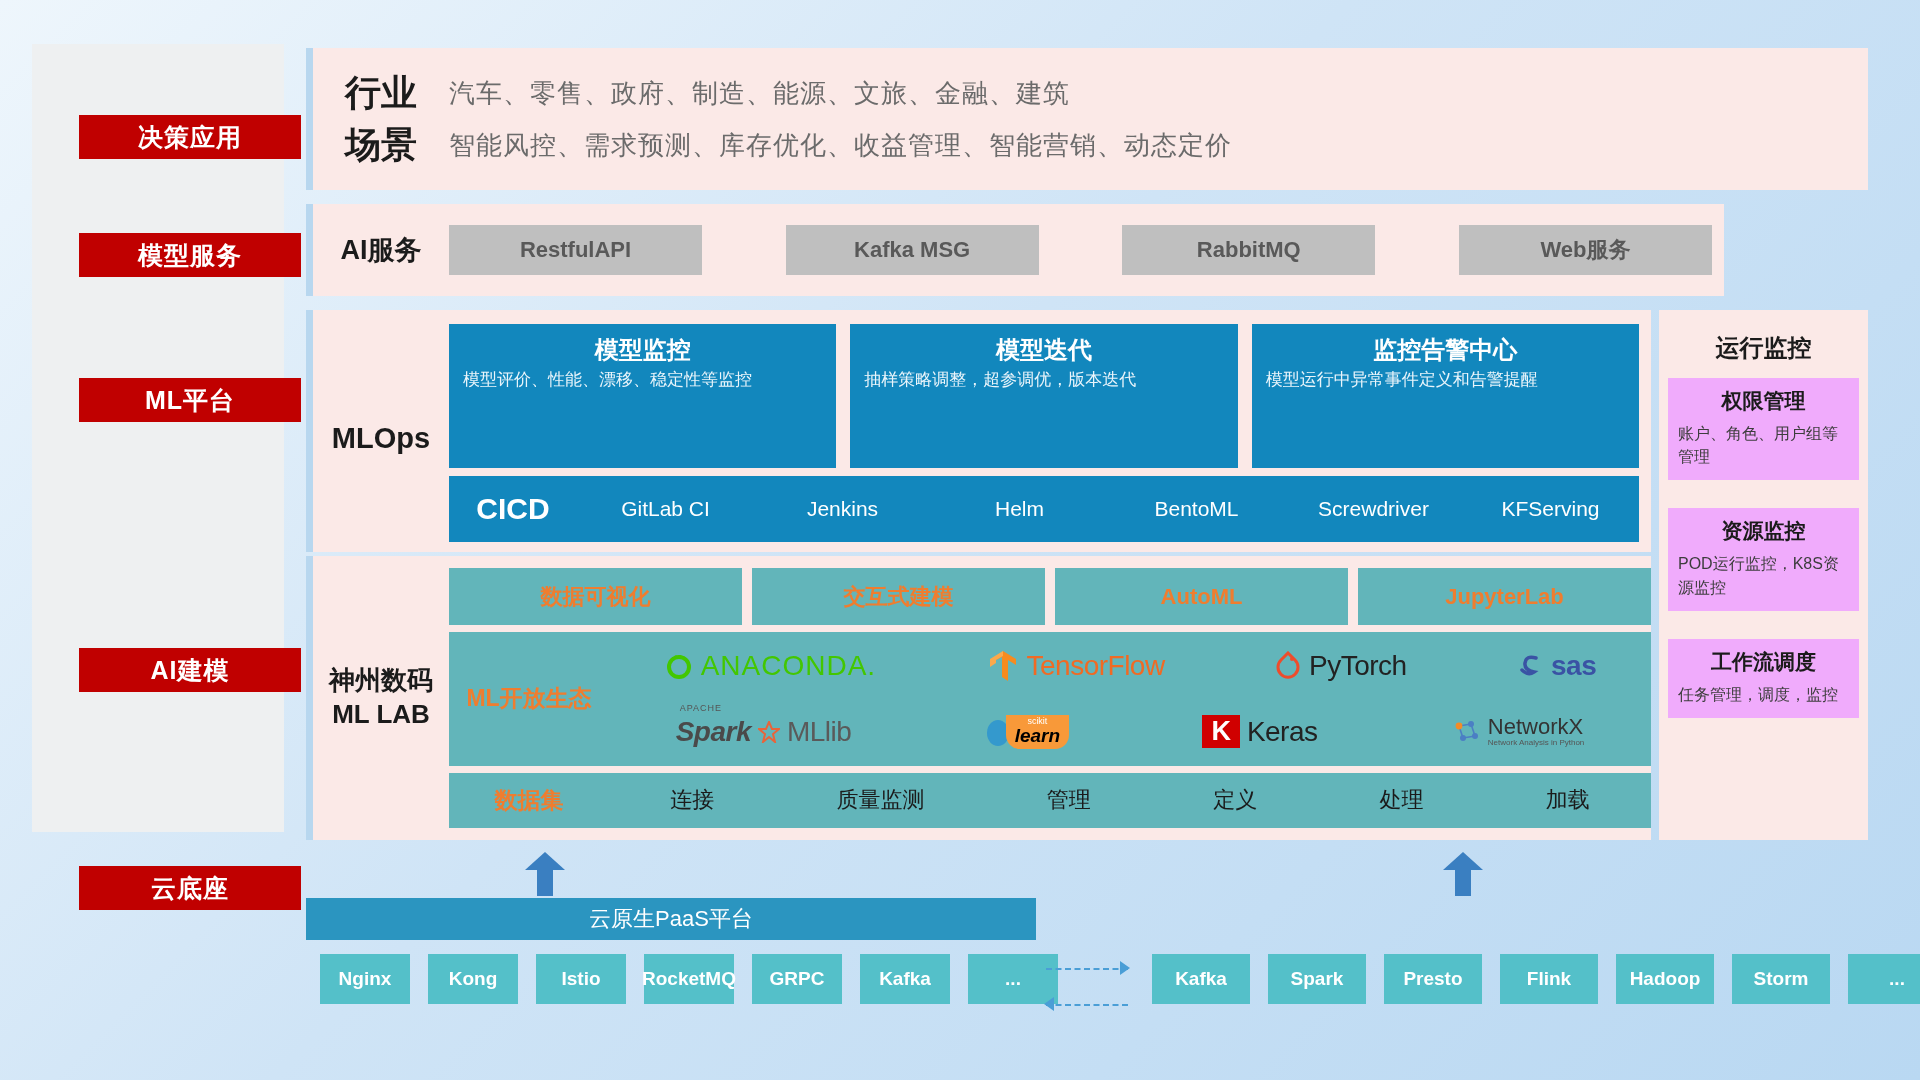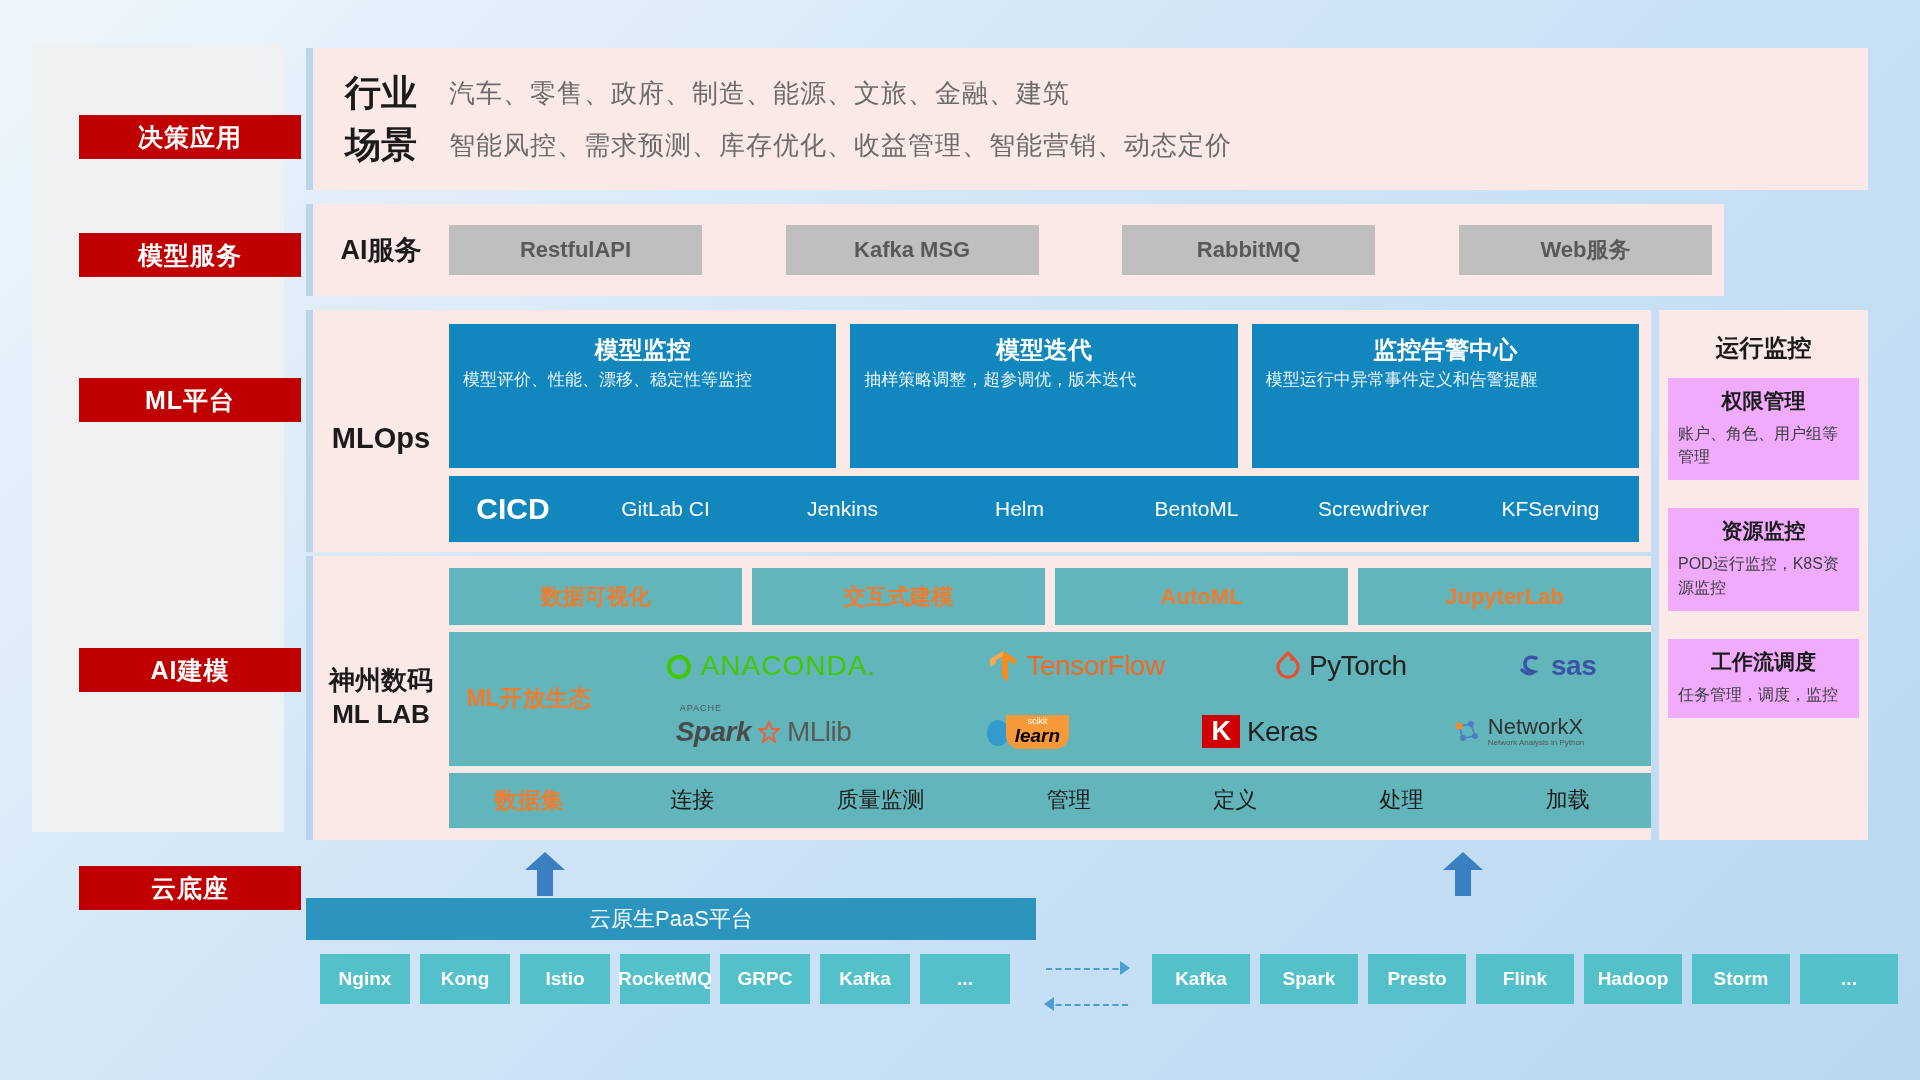--- a/index.html
+++ b/index.html
@@ -105,21 +105,21 @@
   .mon-card h5 { text-align:center; font-size:21px; font-weight:bold; color:#1b1b1b; margin-bottom:7px; }
   .mon-card p { font-size:16px; color:#3d3d3d; line-height:1.45; }
 
   
   .bluebar {
     position:absolute; height:42px; background:#2b95c0; color:#fff;
     font-size:22px; display:flex; align-items:center; justify-content:center;
   }
   #paasBar { left:306px; top:898px; width:730px; }
   #dataBar { left:1140px; top:898px; width:728px; }
-  .chiprow { position:absolute; top:954px; display:flex; gap:10px; }
+  .chiprow { position:absolute; top:954px; display:flex; gap:18px; }
   #paasChips { left:320px; }
   #dataChips { left:1152px; }
   .chip {
     height:50px; background:#54c0c9; color:#fff; font-size:19px; font-weight:bold;
     display:flex; align-items:center; justify-content:center; text-align:center;
     padding:0 6px; line-height:1.15;
   }
   .chip.w1 { width:90px; }
   .chip.w2 { width:98px; }
   .arrow-up {

